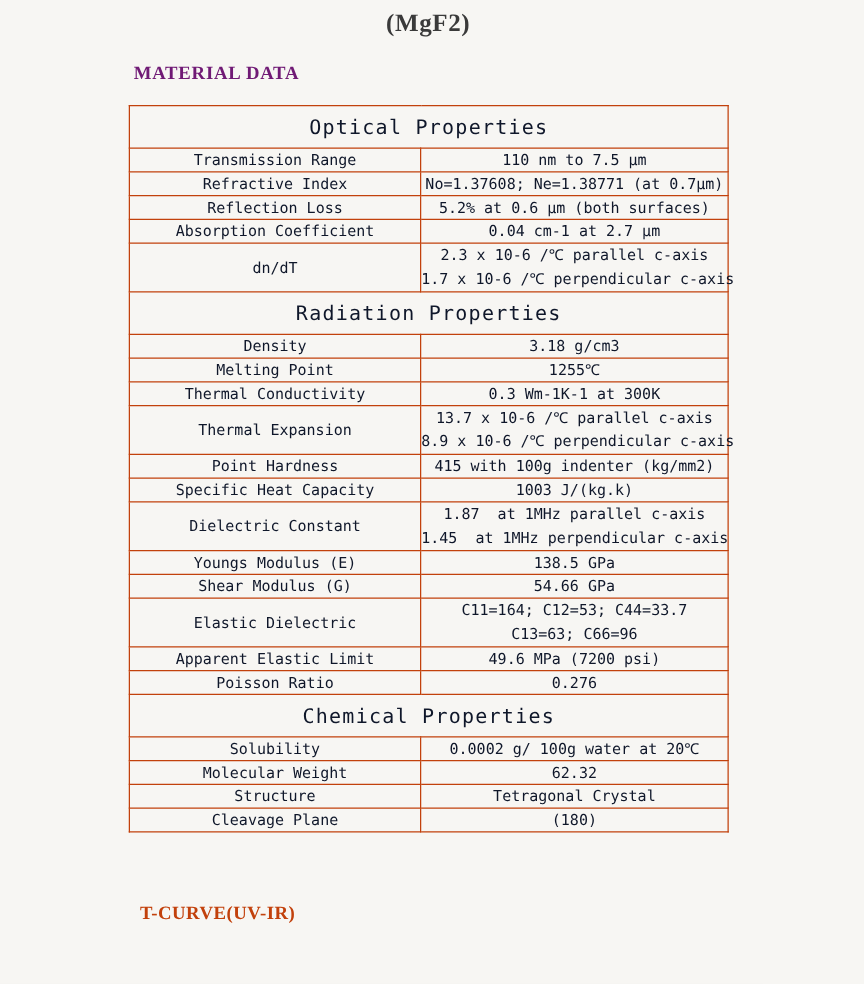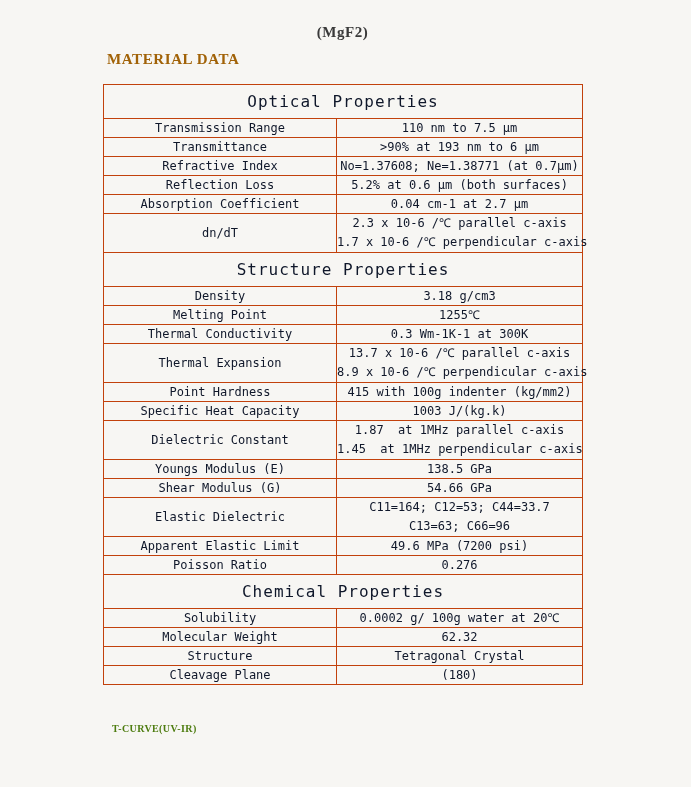--- a/index.html
+++ b/index.html
@@ -9,44 +9,44 @@
     font-family: "DejaVu Sans Mono", monospace;
   }
   .page {
     position: relative;
     width: 691px; height: 787px;
     background: #f7f6f3;
     overflow: hidden;
   }
   .doc-title {
     position: absolute;
-    top: 24px; left: 103px; width: 479px;
+    top: 8px; left: 103px; width: 479px;
     text-align: center;
     font-family: "Liberation Serif", serif;
     font-weight: bold;
-    font-size: 15px;
+    font-size: 20px;
     color: #3a3a3a;
     letter-spacing: 0.5px;
   }
   .material-data {
     position: absolute;
     top: 51px; left: 107px;
     font-family: "Liberation Serif", serif;
     font-weight: bold;
     font-size: 15px;
-    color: #a16207;
+    color: #701a75;
     letter-spacing: 0.6px;
   }
   .t-curve {
     position: absolute;
     top: 723px; left: 112px;
     font-family: "Liberation Serif", serif;
     font-weight: bold;
-    font-size: 10px;
-    color: #4d7c0f;
+    font-size: 15px;
+    color: #c2410c;
     letter-spacing: 0.4px;
   }
   table.props {
     position: absolute;
     top: 84px; left: 103px;
     width: 479px;
     border-collapse: collapse;
     table-layout: fixed;
   }
   table.props td {
@@ -82,43 +82,39 @@
     <tbody>
 
       <tr class="sec">
         <td colspan="2">Optical Properties</td>
       </tr>
       <tr class="row">
         <td>Transmission Range</td>
         <td>110 nm to 7.5 μm</td>
       </tr>
       <tr class="row">
-        <td>Transmittance</td>
-        <td>&gt;90% at 193 nm to 6 μm</td>
-      </tr>
-      <tr class="row">
         <td>Refractive Index</td>
         <td>No=1.37608; Ne=1.38771 (at 0.7μm)</td>
       </tr>
       <tr class="row">
         <td>Reflection Loss</td>
         <td>5.2% at 0.6 μm (both surfaces)</td>
       </tr>
       <tr class="row">
         <td>Absorption Coefficient</td>
         <td>0.04 cm-1 at 2.7 μm</td>
       </tr>
       <tr class="row-double">
         <td>dn/dT</td>
         <td>2.3 x 10-6 /℃ parallel c-axis
 1.7 x 10-6 /℃ perpendicular c-axis</td>
       </tr>
 
       <tr class="sec">
-        <td colspan="2">Structure Properties</td>
+        <td colspan="2">Radiation Properties</td>
       </tr>
       <tr class="row">
         <td>Density</td>
         <td>3.18 g/cm3</td>
       </tr>
       <tr class="row">
         <td>Melting Point</td>
         <td>1255℃</td>
       </tr>
       <tr class="row">

